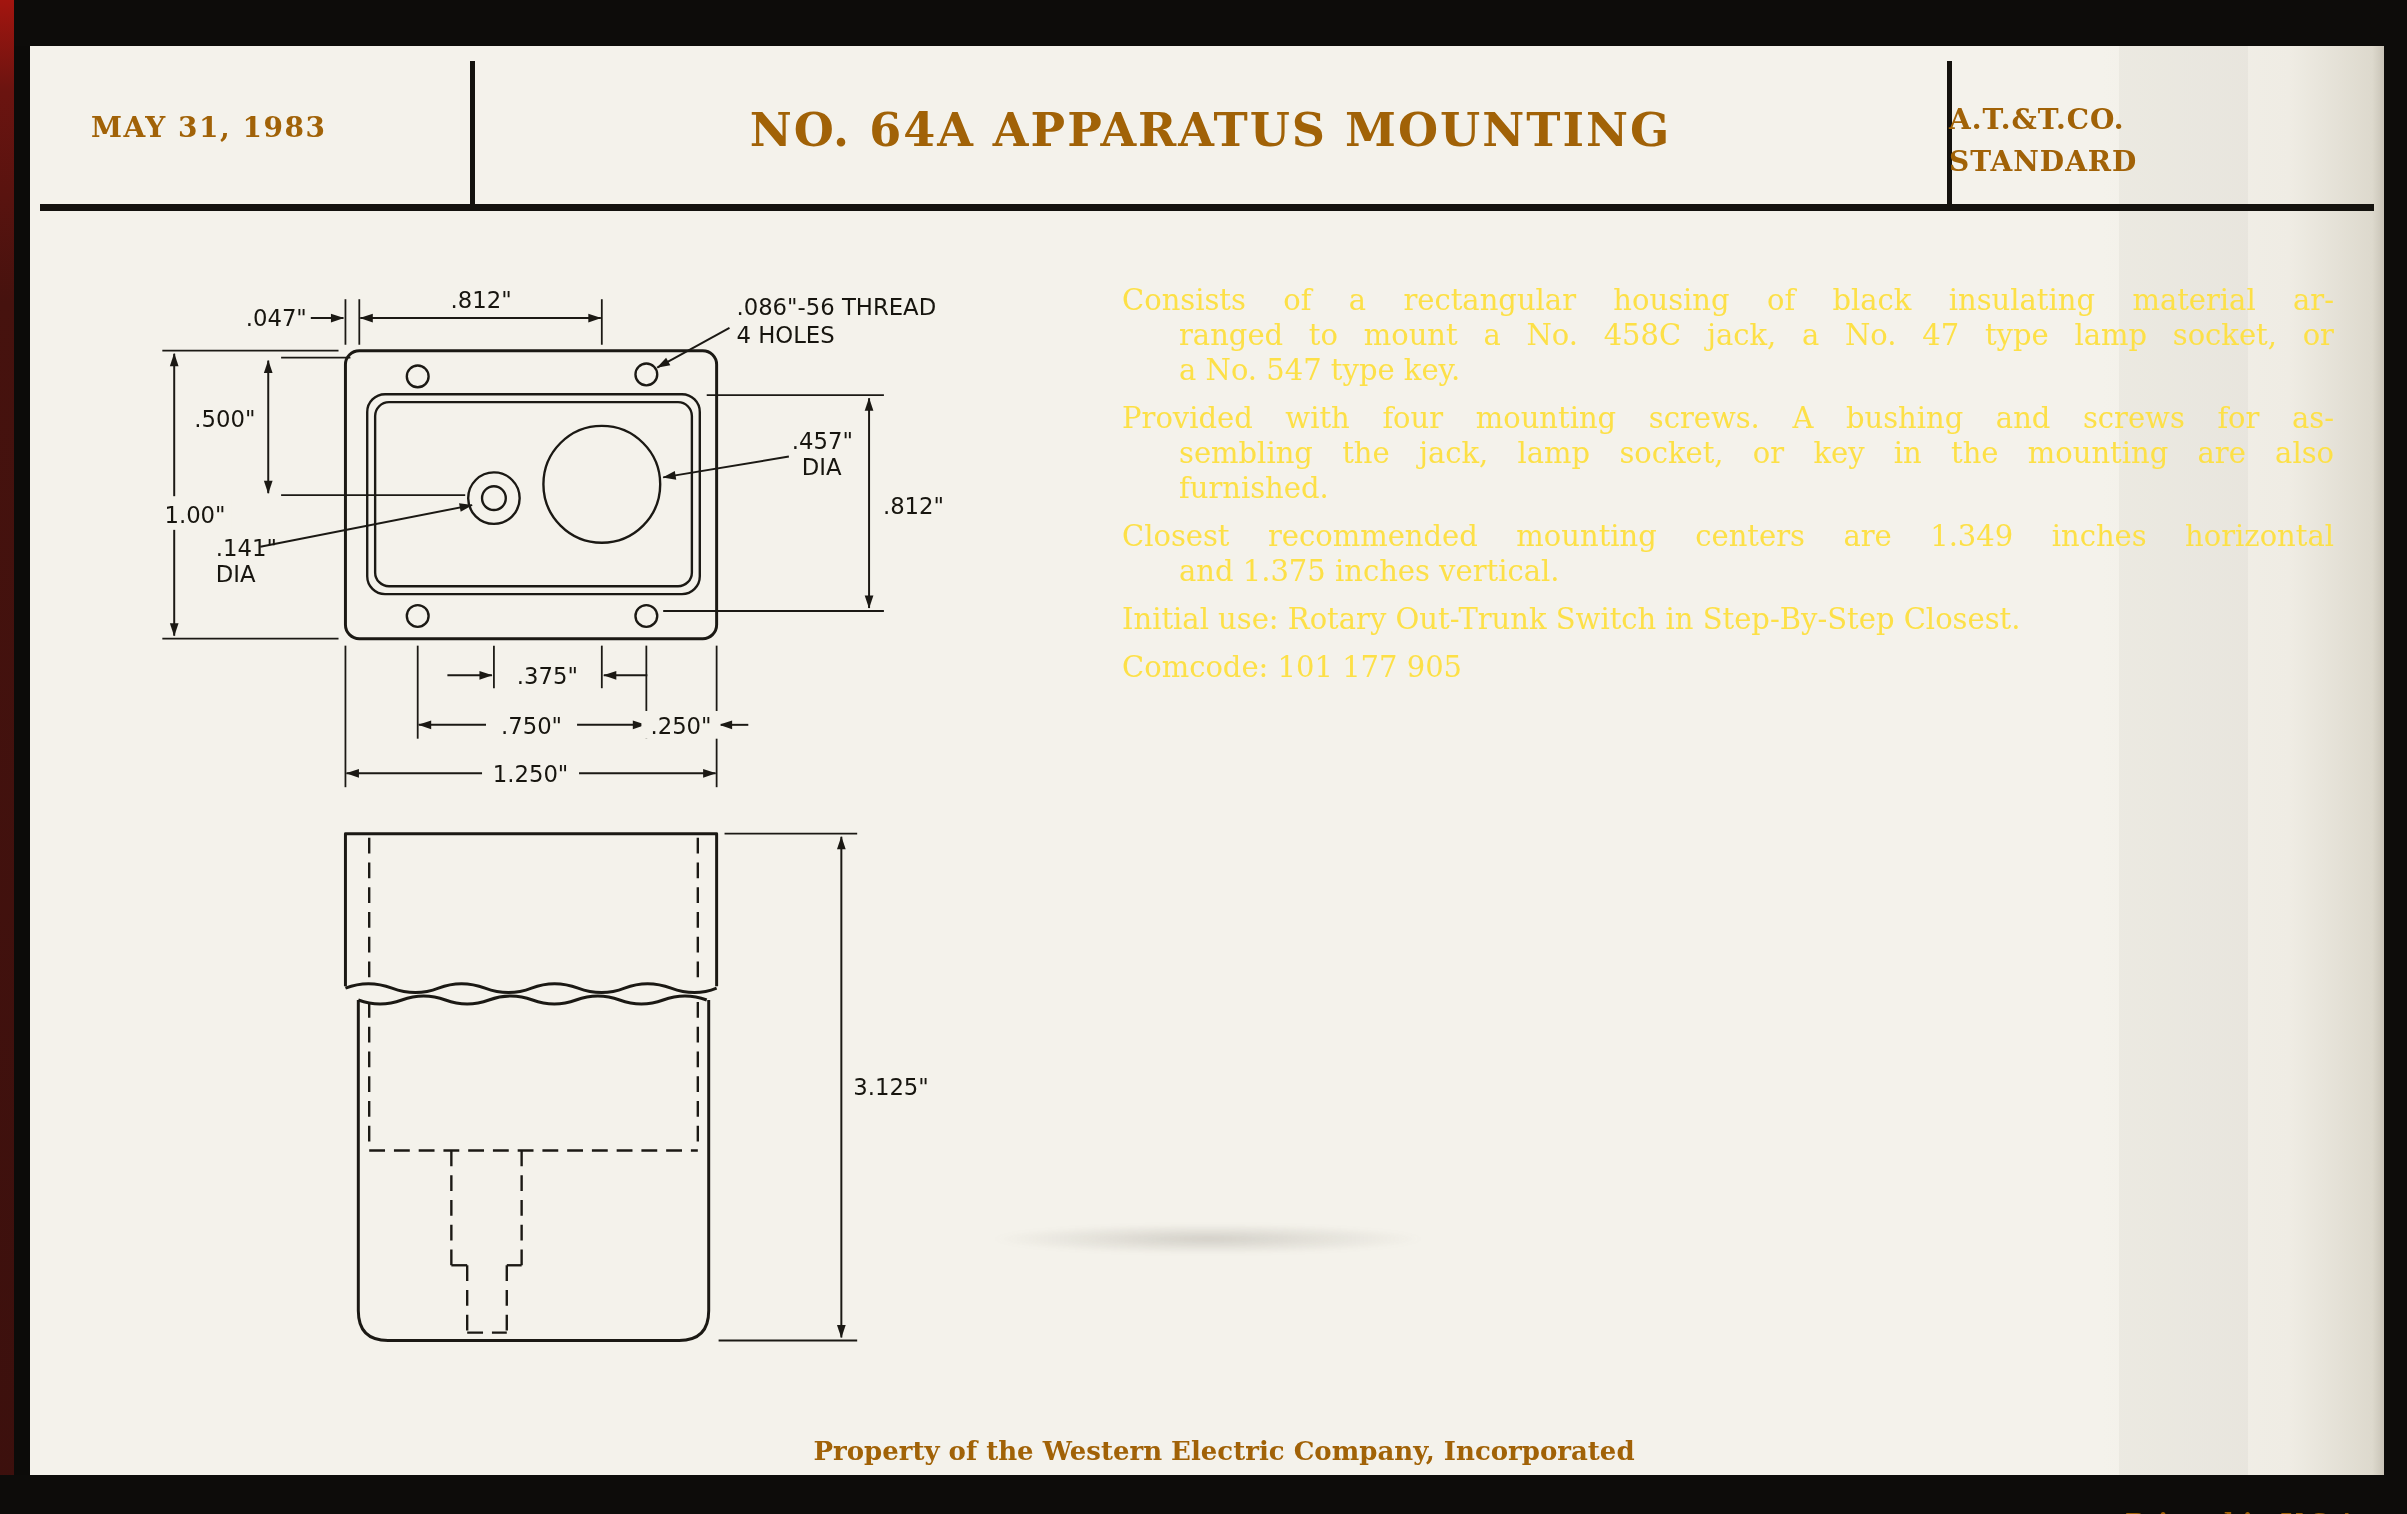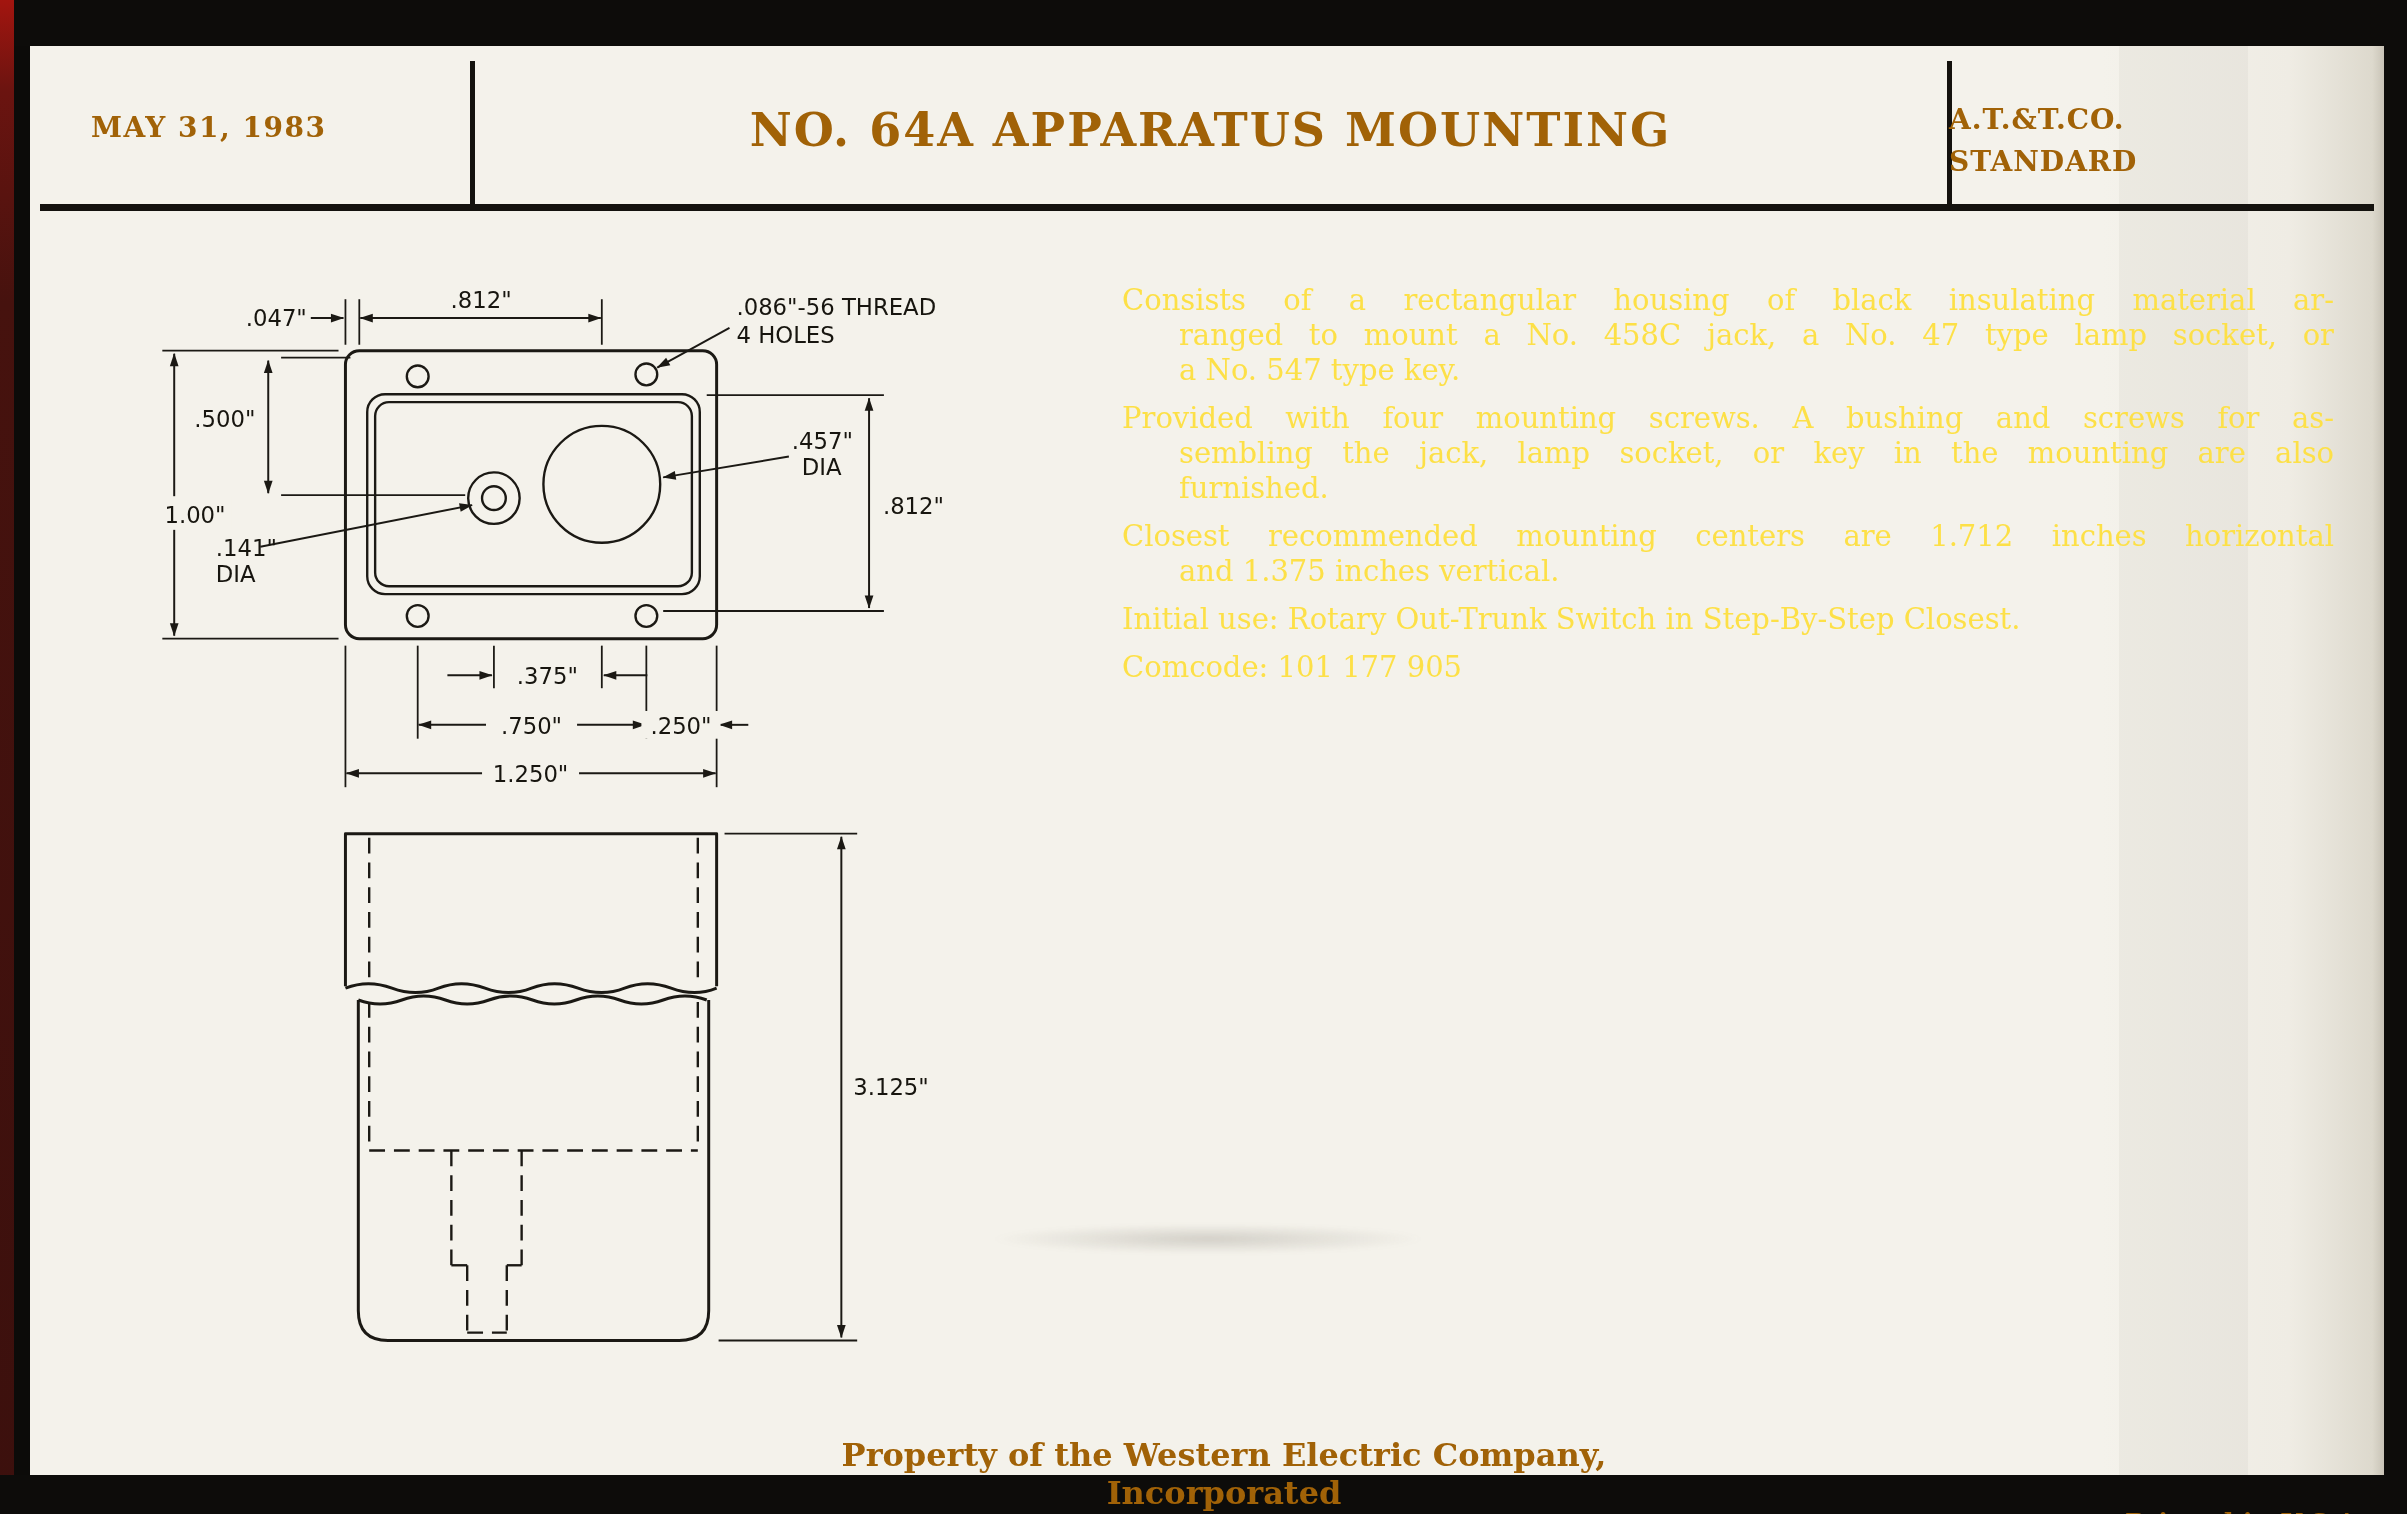--- a/index.html
+++ b/index.html
@@ -33,21 +33,21 @@
   .hdr-divider.right{left:1947px;}
   .hdr-rule{left:40px;top:204px;width:2334px;height:7px;background:#14120e;}
 
   .description{left:1122px;top:283px;width:1212px;font-size:29px;line-height:35px;color:#fde047;}
   .para{margin-bottom:13px;}
   .line{white-space:normal;}
   .line.indent{padding-left:57px;}
   .line.just{text-align:justify;text-align-last:justify;}
 
   .footer-property{left:729px;top:1436px;width:990px;text-align:center;
-    font-size:32px;font-weight:bold;}
+    font-size:26px;font-weight:bold;}
   .footer-printed{left:2069px;top:1508px;width:297px;text-align:right;
     font-size:26px;font-weight:bold;}
 
   .smudge{left:990px;top:1224px;width:436px;height:30px;z-index:4;
     background:radial-gradient(ellipse at center,rgba(95,88,78,.22),rgba(95,88,78,0) 70%);
     filter:blur(2px);}
 
   svg.drawing{left:0;top:0;z-index:5;}
   svg .part{stroke:#1b1914;stroke-width:3;fill:none;stroke-linejoin:round;}
   svg .part2{stroke:#1b1914;stroke-width:2.4;fill:none;}
@@ -192,21 +192,21 @@
       <div class="line just">Consists of a rectangular housing of black insulating material ar-</div>
       <div class="line indent just">ranged to mount a No. 458C jack, a No. 47 type lamp socket, or</div>
       <div class="line indent">a No. 547 type key.</div>
     </div>
     <div class="para">
       <div class="line just">Provided with four mounting screws.  A bushing and screws for as-</div>
       <div class="line indent just">sembling the jack, lamp socket, or key in the mounting are also</div>
       <div class="line indent">furnished.</div>
     </div>
     <div class="para">
-      <div class="line just">Closest recommended mounting centers are 1.712 inches horizontal</div>
+      <div class="line just">Closest recommended mounting centers are 1.349 inches horizontal</div>
       <div class="line indent">and 1.375 inches vertical.</div>
     </div>
     <div class="para">
       <div class="line">Initial use: Rotary Out-Trunk Switch in Step-By-Step Closest.</div>
     </div>
     <div class="para">
       <div class="line">Comcode: 101 177 905</div>
     </div>
   </div>
 

